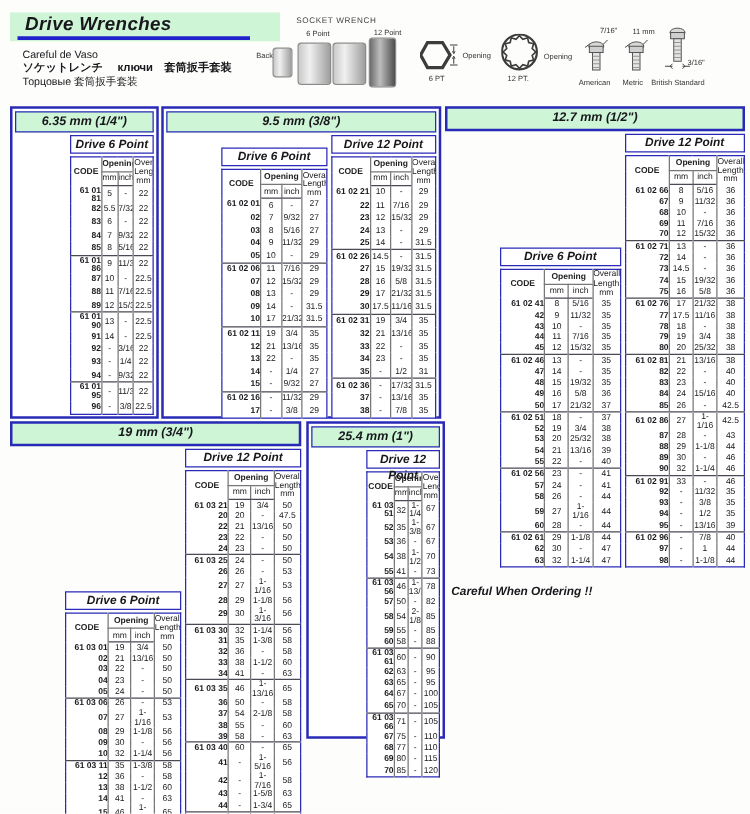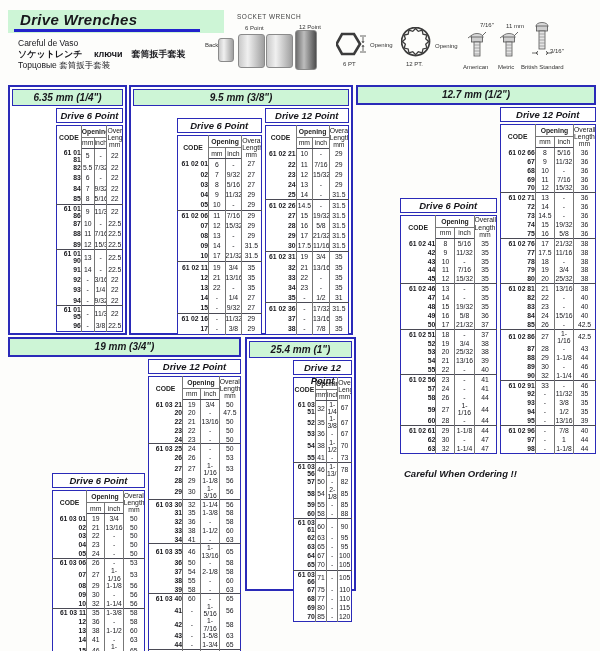--- a/index.html
+++ b/index.html
@@ -52,21 +52,21 @@
   td.c-mm{text-align:center;border-right:1px solid var(--line);}
   td.c-inch{text-align:center;border-right:1px solid var(--line);}
   td.c-len{text-align:center;}
   tr.grp td{border-top:1px solid #4a4a55;}
   tbody tr:first-child td{border-top:none;}
   
   .t1 td{height:10.2px;} .t2 td{height:10.1px;} .t3 td{height:8.9px;}
   .t4 td{height:8.7px;}  .t5 td{height:9px;}
 
   
-  .note{position:absolute;left:404px;top:468px;width:178px;}
+  .note{position:absolute;left:361px;top:468px;width:178px;}
   .note-title{font-style:italic;font-weight:bold;font-size:9.5px;}
   .note-body{margin-top:7px;font-size:8px;line-height:11.5px;width:150px;}
 </style>
 </head>
 <body>
 
 <div class="page">
 
   <div class="title-band">
     <div class="title-text">Drive Wrenches</div>

